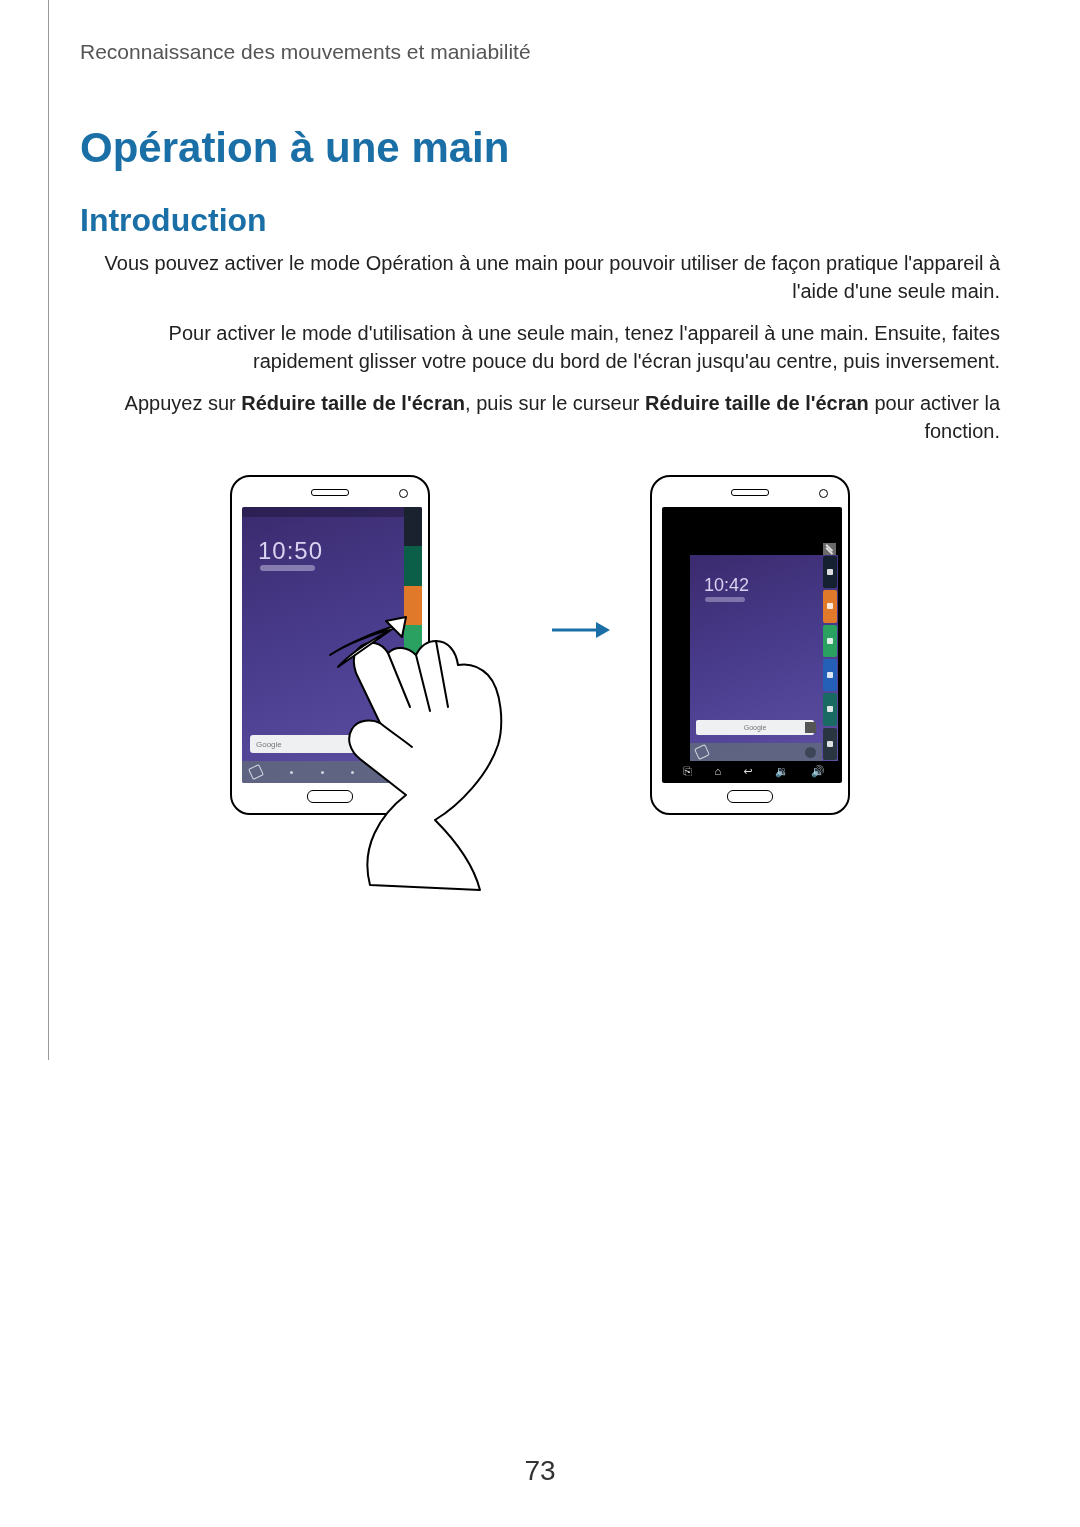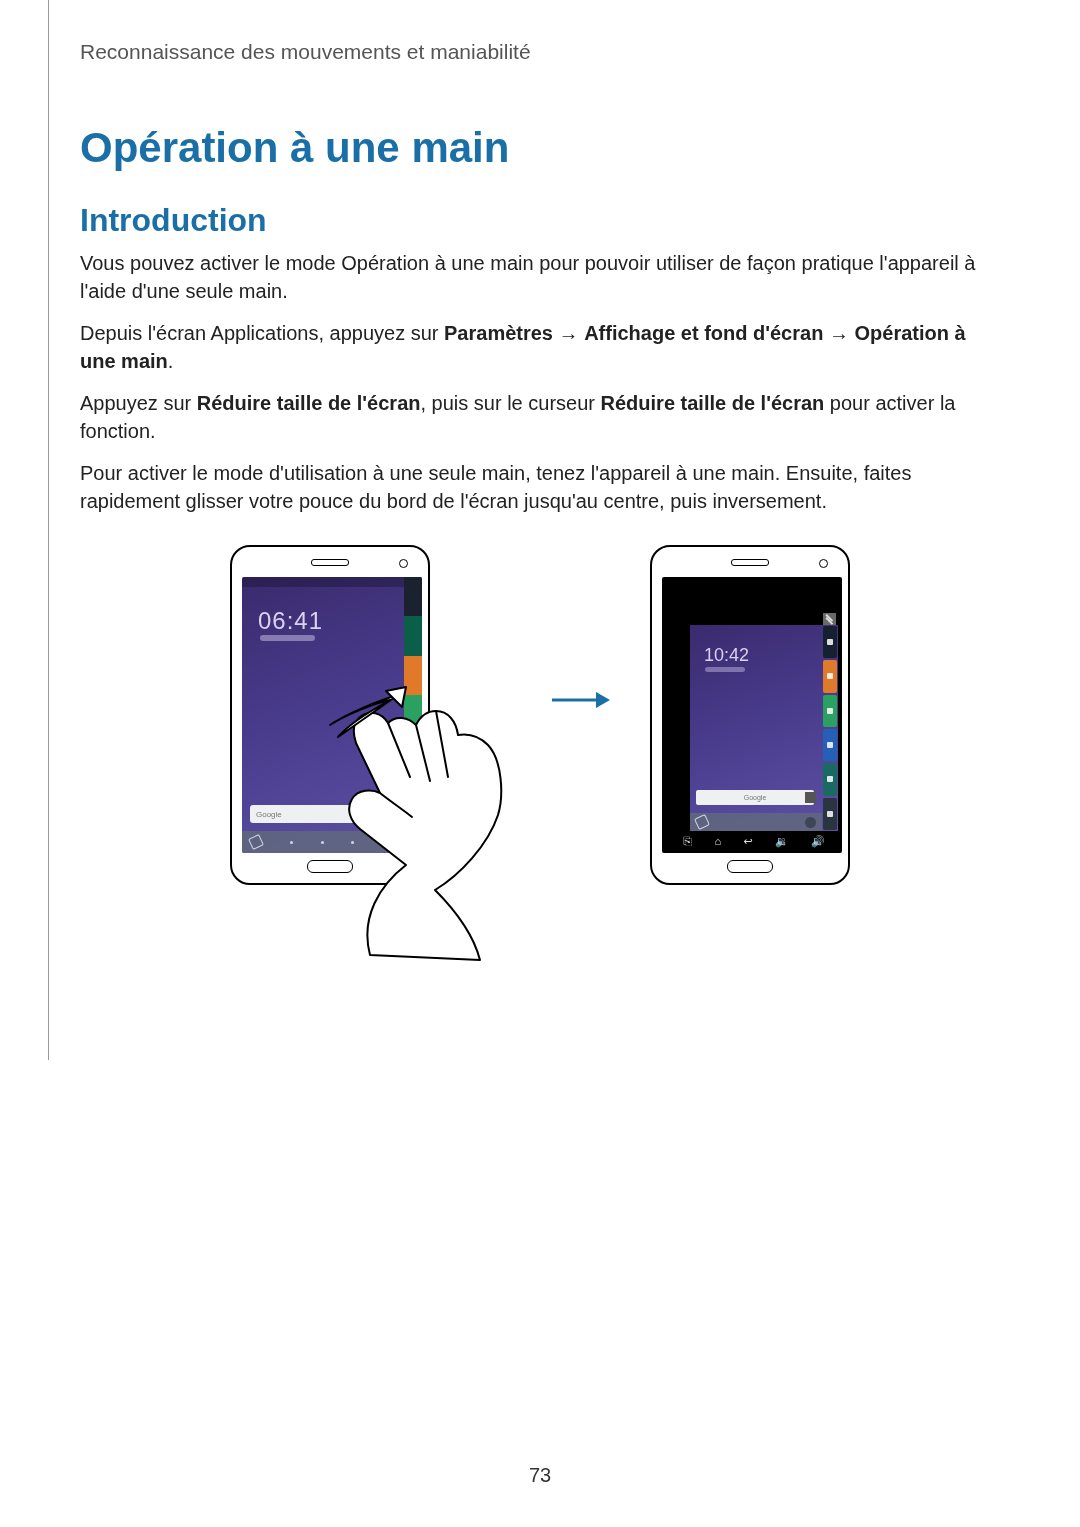--- a/index.html
+++ b/index.html
@@ -41,29 +41,30 @@
     font-size: 32px;
     font-weight: 700;
     color: #1a6fa6;
     margin: 30px 0 10px 0;
   }
   p.body {
     font-size: 20px;
     line-height: 1.4;
     margin: 8px 0 14px 0;
     color: #222;
+    text-align: right;
   }
   .b { font-weight: 700; }
   .page-number {
     position: absolute;
     bottom: 40px;
     left: 0;
     width: 100%;
     text-align: center;
-    font-size: 20px;
+    font-size: 28px;
     color: #333;
   }
   .figures {
     margin-top: 30px;
     display: flex;
     justify-content: center;
     align-items: flex-start;
     gap: 40px;
   }
   .arrow-between {
@@ -227,40 +228,37 @@
   <div class="margin-line"></div>
 
   <div class="running-header">Reconnaissance des mouvements et maniabilité</div>
 
   <h1 class="h1">Opération à une main</h1>
 
   <h2 class="h2">Introduction</h2>
 
   <p class="body">Vous pouvez activer le mode Opération à une main pour pouvoir utiliser de façon pratique l'appareil à l'aide d'une seule main.</p>
 
-  <p class="body">
-    <span>Depuis l'écran Applications, appuyez sur </span><span class="b">Paramètres</span><span> → </span><span class="b">Affichage et fond d'écran</span><span> → </span><span class="b">Opération à une main</span><span>.</span>
-  </p>
-
+
+
+  <p class="body">Pour activer le mode d'utilisation à une seule main, tenez l'appareil à une main. Ensuite, faites rapidement glisser votre pouce du bord de l'écran jusqu'au centre, puis inversement.</p>
 
   <p class="body">
     <span>Appuyez sur </span><span class="b">Réduire taille de l'écran</span><span>, puis sur le curseur </span><span class="b">Réduire taille de l'écran</span><span> pour activer la fonction.</span>
   </p>
-
-  <p class="body">Pour activer le mode d'utilisation à une seule main, tenez l'appareil à une main. Ensuite, faites rapidement glisser votre pouce du bord de l'écran jusqu'au centre, puis inversement.</p>
 
   <div class="figures">
 
     <div class="phone-container-a">
       <div class="phone-outer">
         <div class="phone-speaker"></div>
         <div class="phone-front-cam"></div>
         <div class="phone-screen-a">
           <div class="status-bar"></div>
-          <div class="clock-a">06:41</div>
+          <div class="clock-a">10:50</div>
           <div class="subclock-a"></div>
           <div class="edge-panel">
             <div class="ep1"></div>
               <div class="ep2"></div>
               <div class="ep3"></div>
               <div class="ep4"></div>
               <div class="ep5"></div>
               <div class="ep6"></div>
               <div class="ep7"></div>
           </div>

